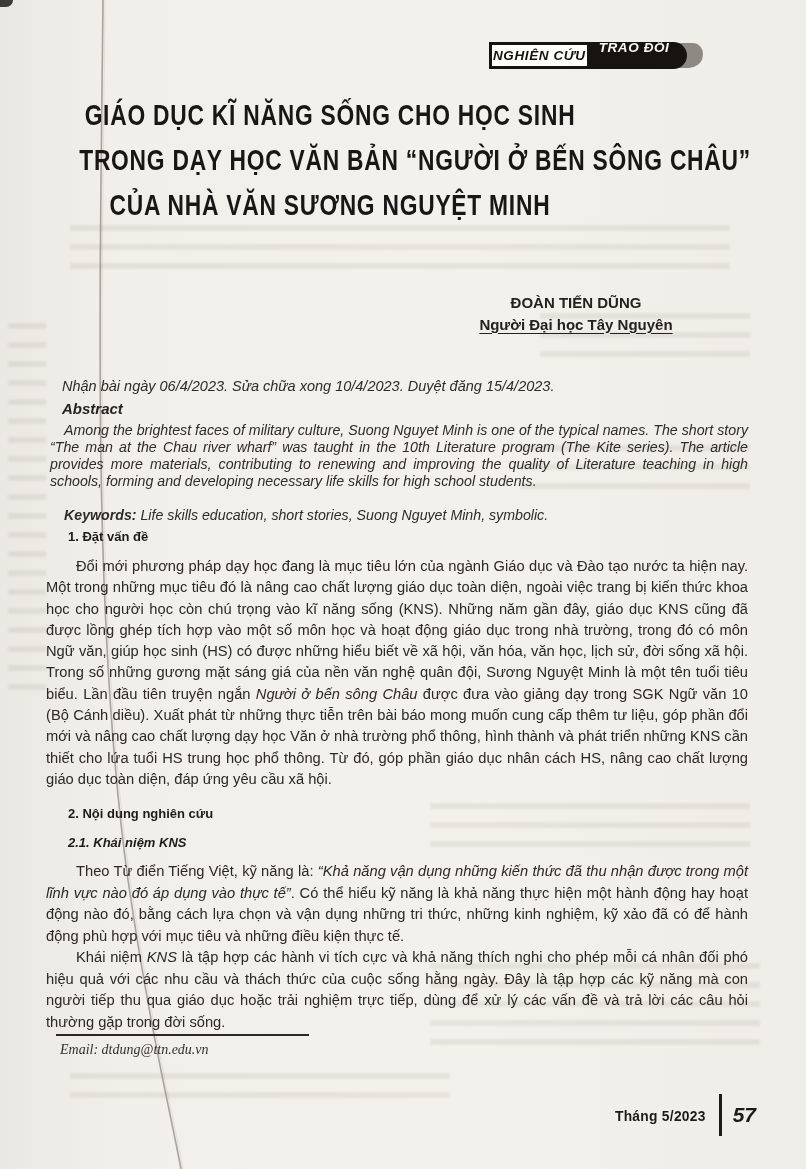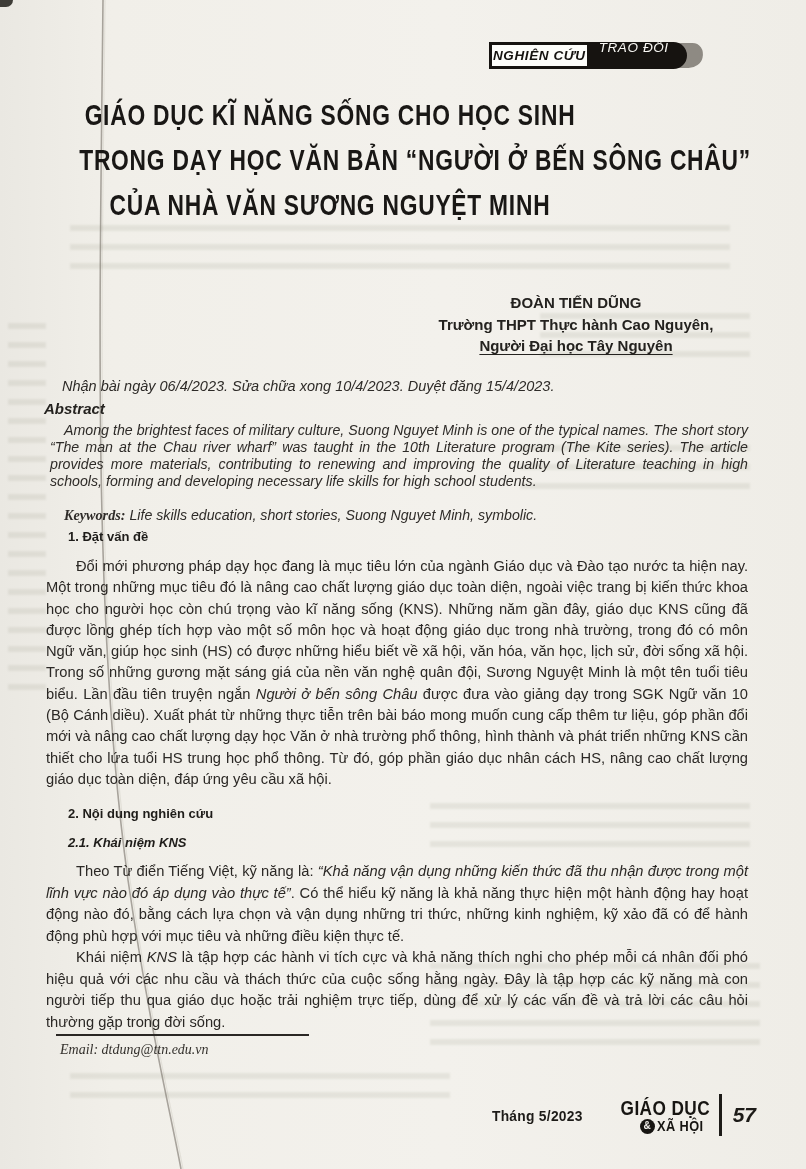--- a/index.html
+++ b/index.html
@@ -14,41 +14,41 @@
   .crease{position:absolute;left:0;top:0;pointer-events:none;}
   .bleed{position:absolute;opacity:.11;filter:blur(1.2px);pointer-events:none;
          background:repeating-linear-gradient(180deg,transparent 0 13px,#75775f 13px 19px);}
   
   .badge{position:absolute;top:42px;left:489px;height:27px;display:flex;align-items:stretch;z-index:3;}
   .badge-swoosh{position:absolute;right:-16px;top:1px;width:40px;height:25px;background:#8e8a83;
                 border-radius:4px 18px 16px 60%/4px 20px 14px 90%;transform:skewX(-12deg);z-index:0;}
   .badge-left{position:relative;z-index:2;background:#fdfdfa;border:3px solid #161310;color:#161310;
               font-weight:bold;font-style:italic;font-size:13.5px;letter-spacing:.6px;
               display:flex;align-items:center;padding:0 1px;}
-  .badge-right{position:relative;z-index:1;background:#161310;color:#faf9f5;font-weight:normal;
+  .badge-right{position:relative;z-index:1;background:#161310;color:#faf9f5;font-weight:bold;
                font-style:italic;font-size:13.5px;letter-spacing:.6px;display:flex;align-items:center;
                padding:0 18px 16px 11px;margin-left:-2px;border-radius:0 14px 14px 0;}
   
   .title{position:absolute;top:92px;left:0;width:660px;z-index:2;}
   .title-line{font-size:30px;font-weight:800;color:#191715;text-align:center;line-height:45px;
               letter-spacing:1px;transform:scaleX(.76);transform-origin:50% 50%;white-space:nowrap;}
   
   .author{position:absolute;top:292px;left:392px;width:368px;text-align:center;font-weight:bold;
           font-size:15px;line-height:21.5px;color:#24221f;z-index:2;}
   .author .affil2{text-decoration:underline;text-underline-offset:3px;}
   
   .date-line{position:absolute;top:378px;left:62px;width:690px;font-style:italic;font-size:14.5px;
              color:#2e2b28;z-index:2;}
-  .abstract-label{position:absolute;top:400px;left:44px;font-weight:bold;font-style:italic;
+  .abstract-label{position:absolute;top:400px;left:62px;font-weight:bold;font-style:italic;
                   font-size:15px;color:#24221f;z-index:2;}
   .abstract-text{position:absolute;top:422px;left:50px;width:698px;font-style:italic;font-size:14.2px;
                  line-height:17px;text-align:justify;text-indent:14px;color:#2e2b28;z-index:2;margin:0;}
   .keywords{position:absolute;top:507px;left:50px;width:698px;font-style:italic;font-size:14.2px;
             color:#2e2b28;text-indent:14px;z-index:2;margin:0;}
-  .keywords b{font-weight:bold;font-family:Liberation Serif, serif;}
+  .keywords b{font-weight:bold;}
   
   .sec-heading{position:absolute;left:68px;font-weight:bold;font-size:13px;color:#1e1c19;z-index:2;}
   .h-s1{top:529px;}
   .h-s2{top:806px;}
   .h-s21{top:835px;font-style:italic;}
   .body-par{position:absolute;left:46px;width:702px;font-size:14.7px;line-height:21.3px;
             text-align:justify;text-indent:30px;color:#2b2825;margin:0;z-index:2;}
   .p-s1{top:556px;}
   .p-s21a{top:861px;line-height:21.6px;}
   .p-s21b{top:947px;line-height:21.6px;}
@@ -97,21 +97,20 @@
   </div>
 
   <div class="title">
     <div class="title-line">GIÁO DỤC KĨ NĂNG SỐNG CHO HỌC SINH</div>
     <div class="title-line">TRONG DẠY HỌC VĂN BẢN “NGƯỜI Ở BẾN SÔNG CHÂU”</div>
     <div class="title-line">CỦA NHÀ VĂN SƯƠNG NGUYỆT MINH</div>
   </div>
 
   <div class="author">
     <div>ĐOÀN TIẾN DŨNG</div>
-    <div>Trường THPT Thực hành Cao Nguyên,</div>
     <div class="affil2">Người Đại học Tây Nguyên</div>
   </div>
 
   <div class="date-line">Nhận bài ngày 06/4/2023. Sửa chữa xong 10/4/2023. Duyệt đăng 15/4/2023.</div>
 
   <div class="abstract-label">Abstract</div>
   <p class="abstract-text">Among the brightest faces of military culture, Suong Nguyet Minh is one of the typical names. The short story “The man at the Chau river wharf” was taught in the 10th Literature program (The Kite series). The article provides more materials, contributing to renewing and improving the quality of Literature teaching in high schools, forming and developing necessary life skills for high school students.</p>
   <p class="keywords"><b>Keywords:</b><span> Life skills education, short stories, Suong Nguyet Minh, symbolic.</span></p>
 
   <div class="sec-heading h-s1">1. Đặt vấn đề</div>
@@ -122,24 +121,17 @@
 
   <p class="body-par p-s21a"><span>Theo Từ điển Tiếng Việt, kỹ năng là: </span><span class="em">“Khả năng vận dụng những kiến thức đã thu nhận được trong một lĩnh vực nào đó áp dụng vào thực tế”</span><span>. Có thể hiểu kỹ năng là khả năng thực hiện một hành động hay hoạt động nào đó, bằng cách lựa chọn và vận dụng những tri thức, những kinh nghiệm, kỹ xảo đã có để hành động phù hợp với mục tiêu và những điều kiện thực tế.</span></p>
 
   <p class="body-par p-s21b"><span>Khái niệm </span><span class="em">KNS</span><span> là tập hợp các hành vi tích cực và khả năng thích nghi cho phép mỗi cá nhân đối phó hiệu quả với các nhu cầu và thách thức của cuộc sống hằng ngày. Đây là tập hợp các kỹ năng mà con người tiếp thu qua giáo dục hoặc trải nghiệm trực tiếp, dùng để xử lý các vấn đề và trả lời các câu hỏi thường gặp trong đời sống.</span></p>
 
   <div class="footnote-rule"></div>
   <div class="footnote"><span>Email: </span><span>dtdung@ttn.edu.vn</span></div>
 
   <div class="footer">
     <div class="footer-date">Tháng 5/2023</div>
-    <div class="logo">
-      <div class="logo-line1">GIÁO DỤC</div>
-      <div class="logo-line2">
-        <span class="amp-circle">&amp;</span>
-        <span class="logo-line2-text">XÃ HỘI</span>
-      </div>
-    </div>
     <div class="footer-divider"></div>
     <div class="page-number">57</div>
   </div>
 
 </div>
 
 </body></html>

